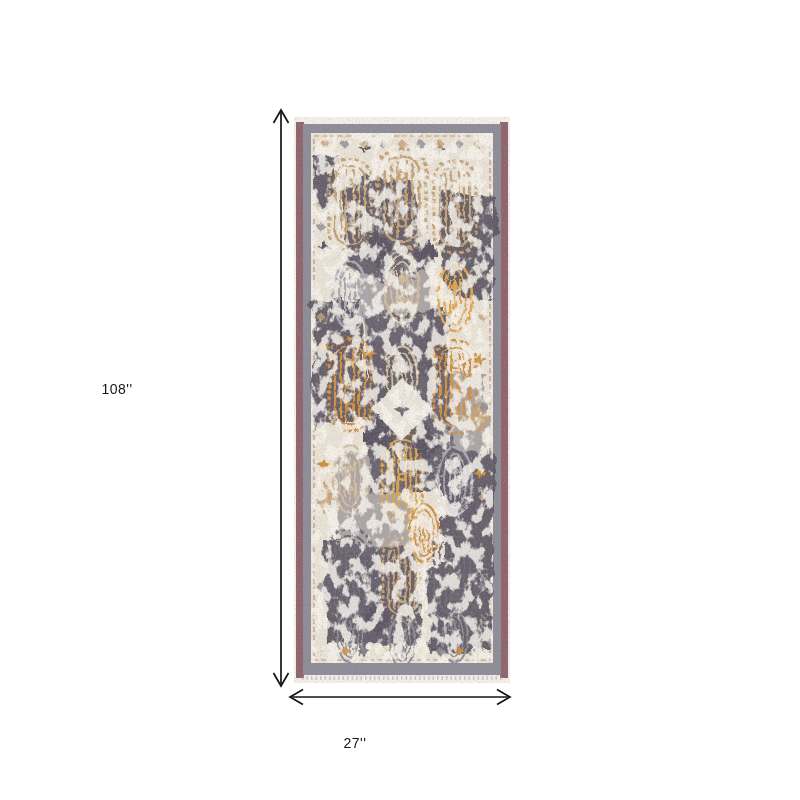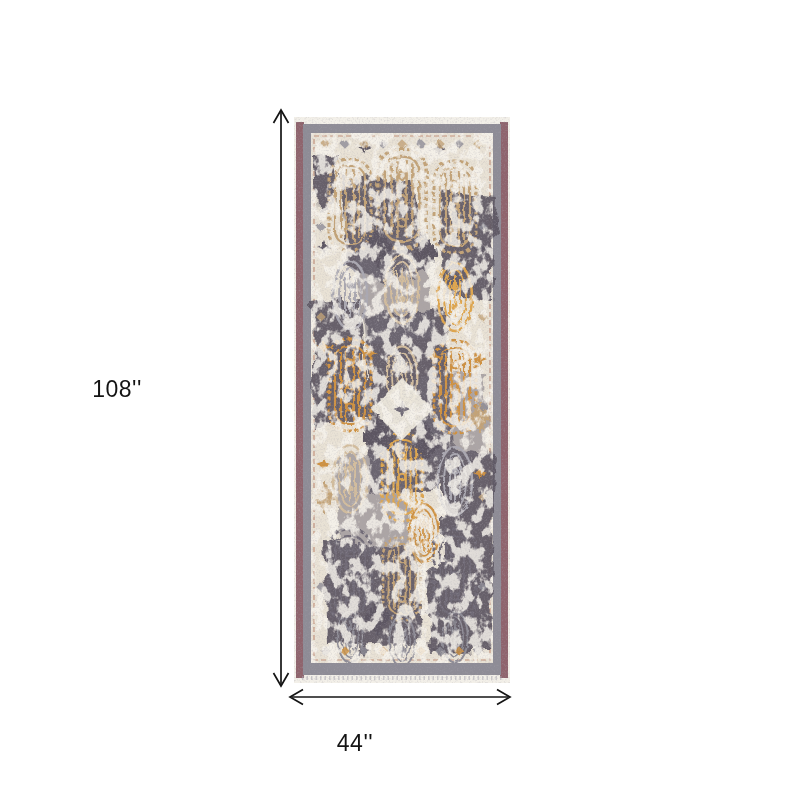--- a/index.html
+++ b/index.html
@@ -7,21 +7,21 @@
   .stage{position:relative;width:800px;height:800px;background:#ffffff;overflow:hidden;}
 
   .rug{position:absolute;left:294px;top:117px;width:216px;height:566px;margin:0;}
   .rug svg{display:block;width:100%;height:100%;}
 
   .arrow{position:absolute;}
   .arrow-v{left:272px;top:106px;}
   .arrow-h{left:286px;top:688px;}
   .arrow line,.arrow polyline{stroke:var(--ink,#111);stroke-width:1.7;fill:none;}
 
-  .dim-label{position:absolute;width:80px;text-align:center;font-size:23px;
+  .dim-label{position:absolute;width:80px;text-align:center;font-size:14px;
              color:var(--ink,#111);letter-spacing:.5px;line-height:24px;}
   .label-h{left:77px;top:377px;}
   .label-w{left:315px;top:731px;}
 
   
   .fed{fill:var(--edge)}   .fc{fill:var(--cream)}  .fc2{fill:var(--cream2)}
   .fch{fill:var(--charcoal)} .fch2{fill:var(--charcoal2)} .fgy{fill:var(--gray)}
   .fmar{fill:var(--maroon)} .forn{fill:var(--orange)} .ftan{fill:var(--tan)} .sch2{stroke:var(--charcoal2)} .sgy{stroke:var(--gray)}
   .sgyl{stroke:var(--grayl)} .sorn{stroke:var(--orange)} .sorn2{stroke:var(--orange2)}
   .stan{stroke:var(--tan)} .sbg{stroke:var(--beige)} .srust{stroke:var(--rust)}
@@ -203,15 +203,15 @@
     <polyline points="1.5,567 9,580 16.5,567"></polyline>
   </svg>
 
   <svg class="arrow arrow-h" width="228" height="18">
     <polyline points="17,1.5 4,9 17,16.5"></polyline>
     <line x1="6" y1="9" x2="222" y2="9"></line>
     <polyline points="211,1.5 224,9 211,16.5"></polyline>
   </svg>
 
   <div class="dim-label label-h">108''</div>
-  <div class="dim-label label-w">44''</div>
+  <div class="dim-label label-w">27''</div>
 
 </div>
 
 </body></html>

